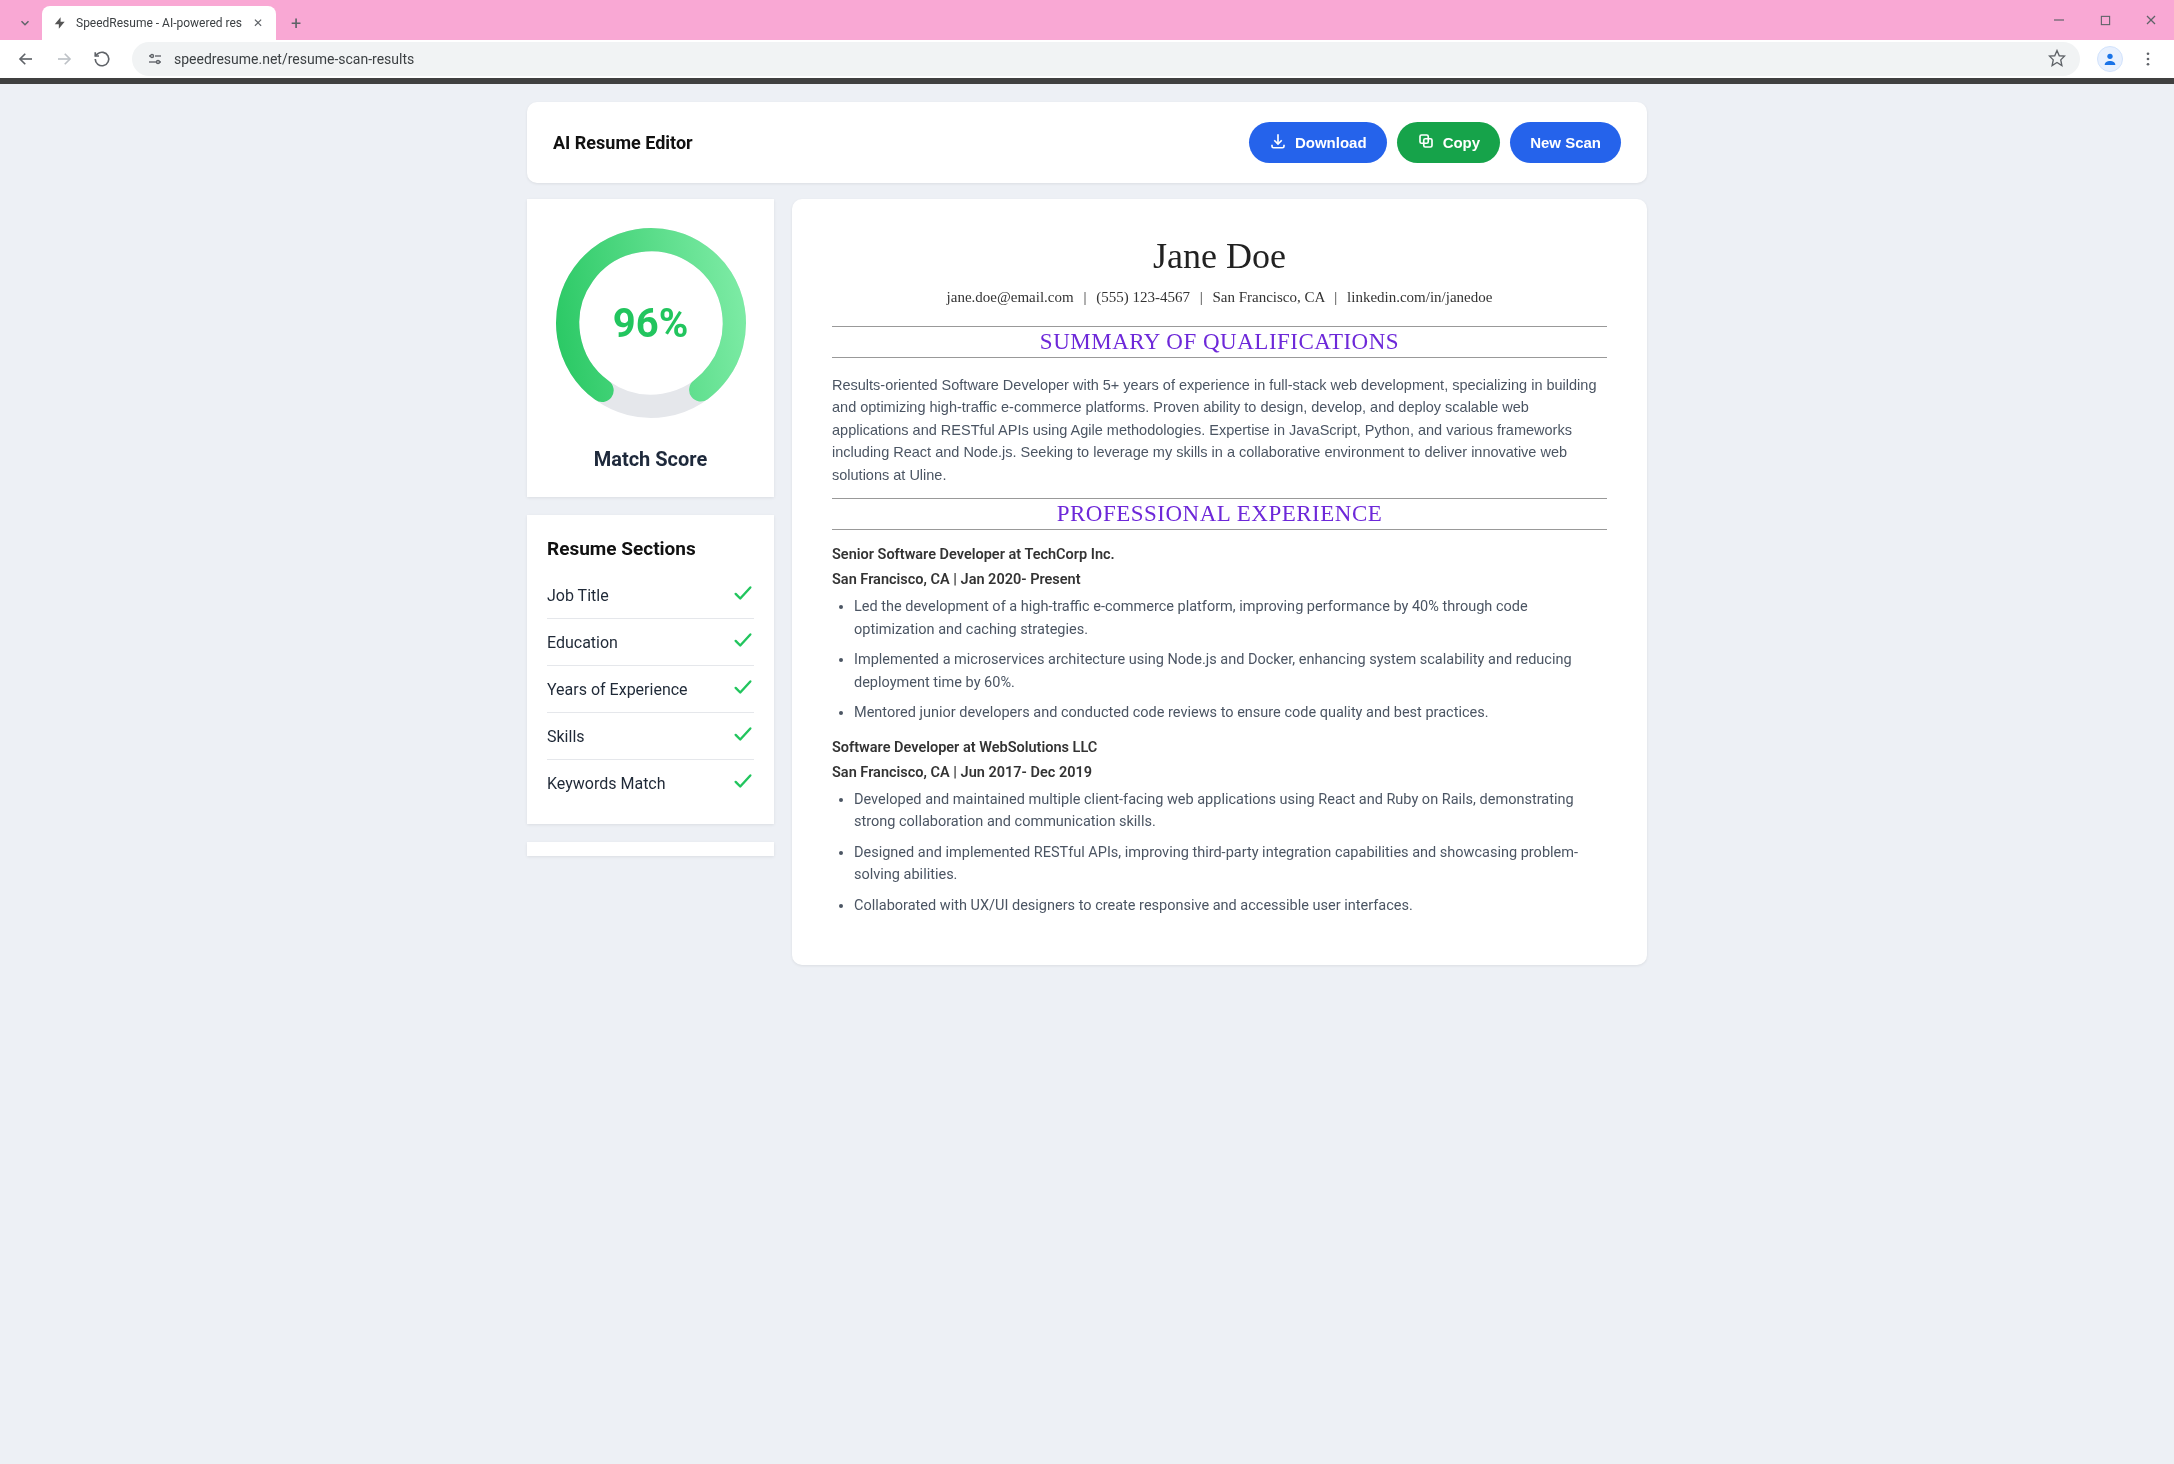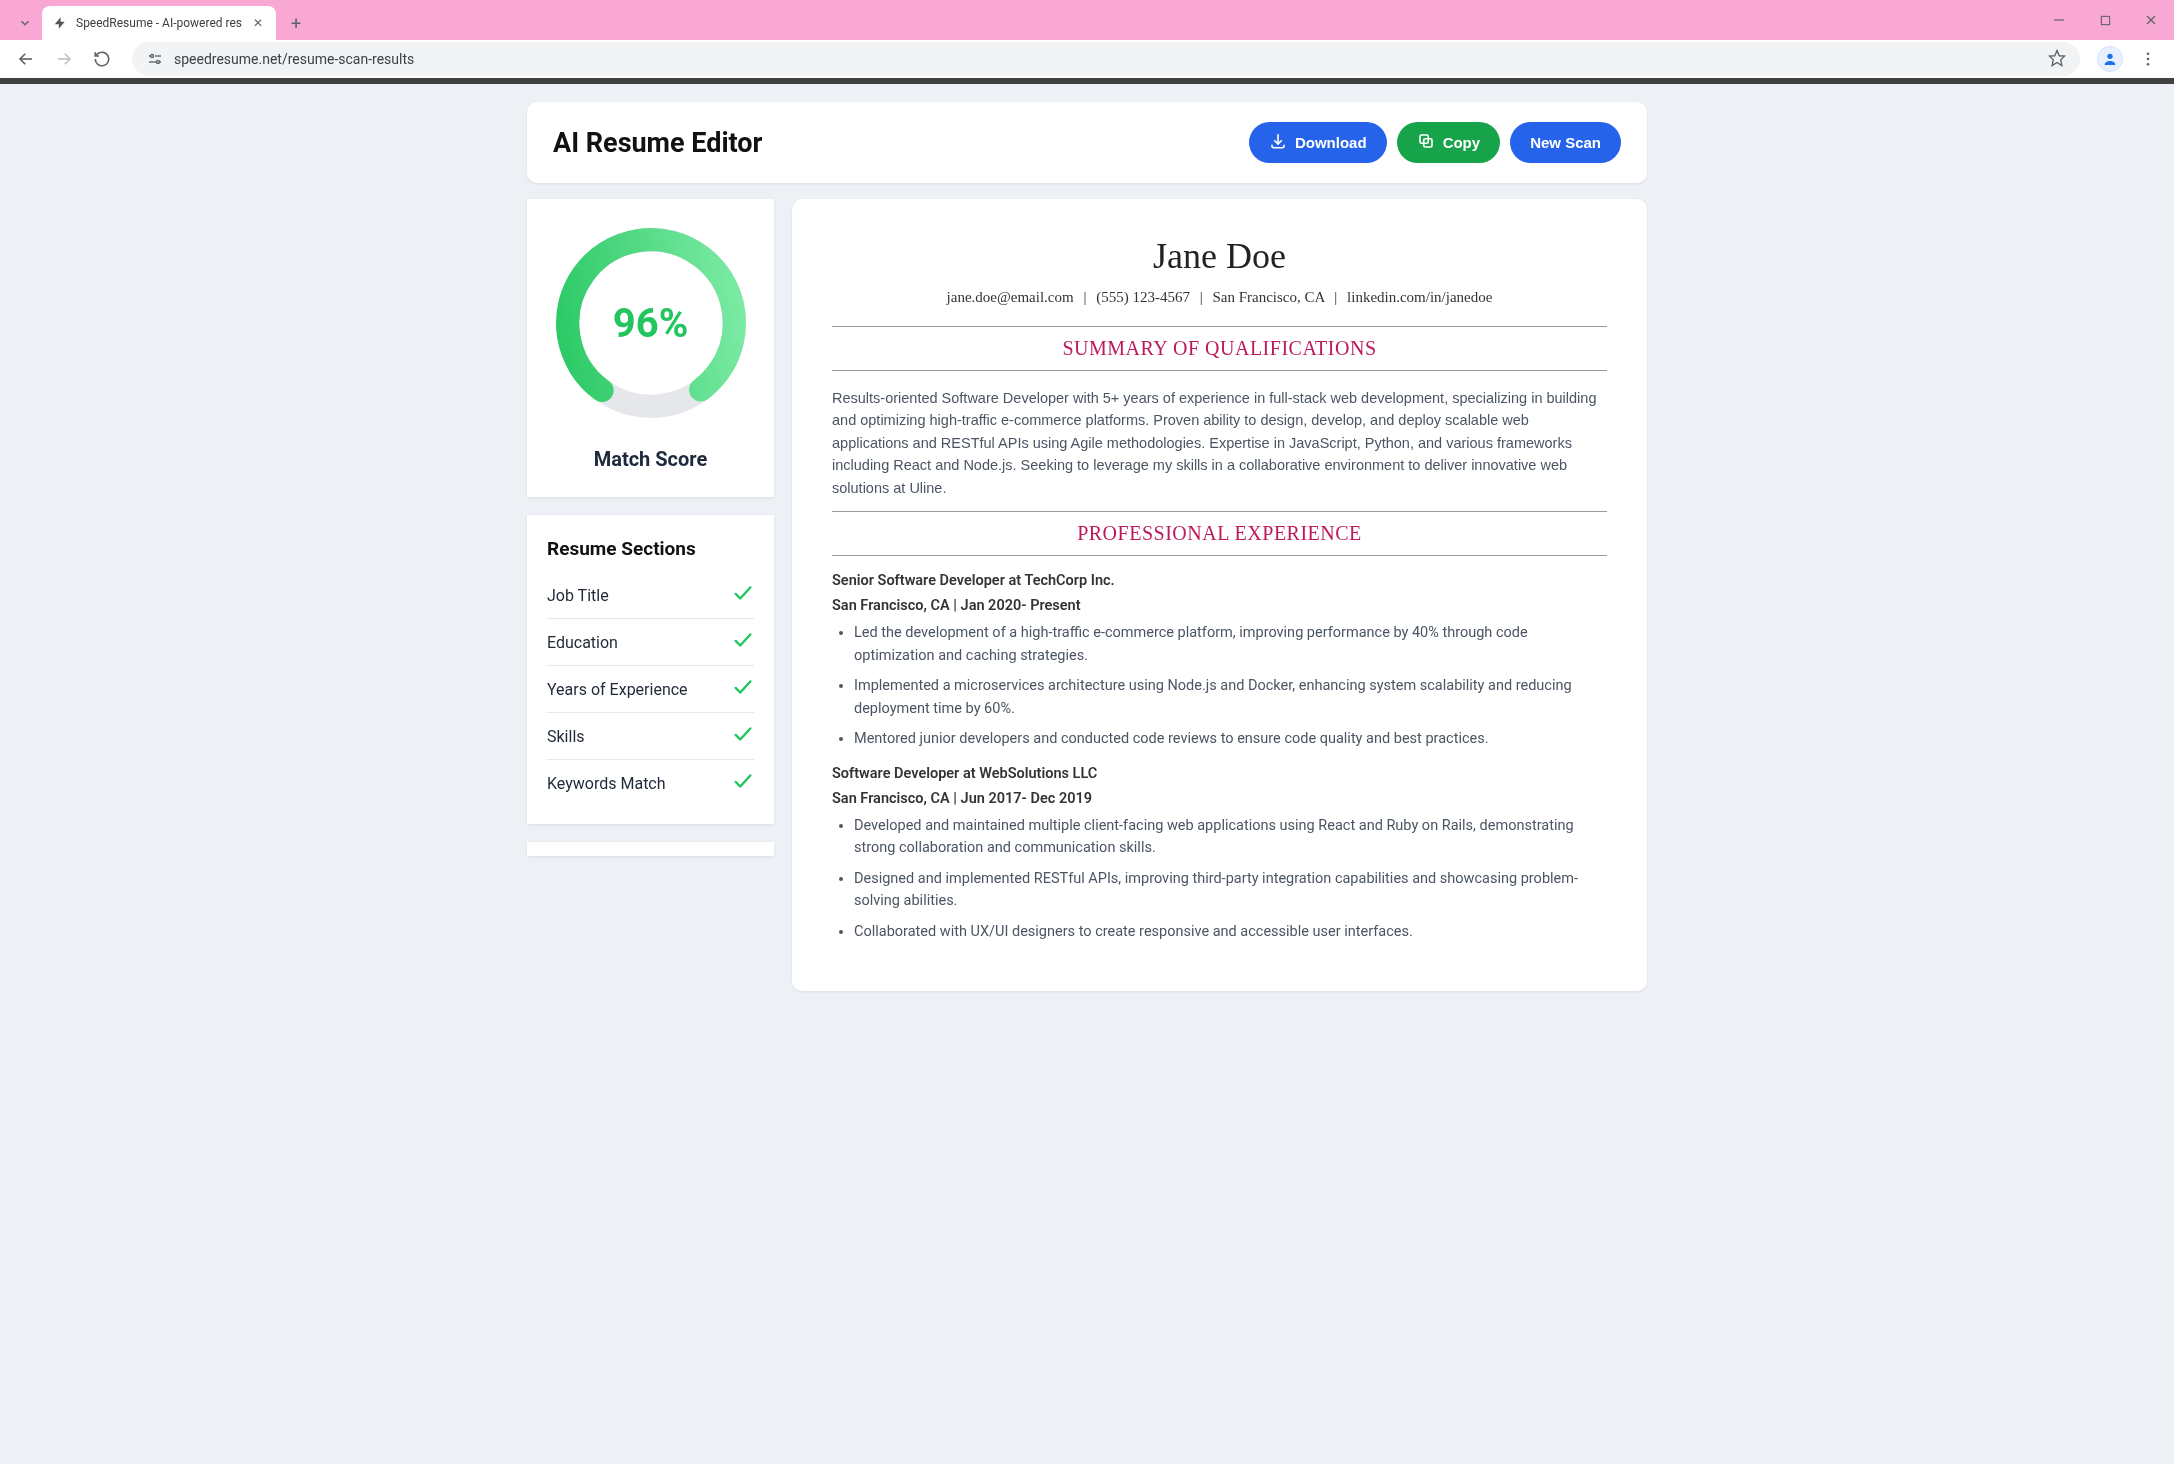--- a/index.html
+++ b/index.html
@@ -96,21 +96,21 @@
 
 .app-header {
   background: #fff;
   border-radius: 10px;
   box-shadow: 0 1px 3px rgba(0,0,0,0.08);
   display: flex;
   align-items: center;
   padding: 20px 26px;
   justify-content: space-between;
 }
-.app-title { font-size: 27px; font-weight: 700; color: #111; }
+.app-title { font-size: 18px; font-weight: 700; color: #111; }
 .actions { display: flex; gap: 10px; }
 .btn {
   display: inline-flex; align-items: center; gap: 8px;
   padding: 10px 20px; border-radius: 22px; border: none;
   font-size: 15px; font-weight: 600; cursor: pointer; color: #fff;
 }
 .btn-blue { background: #2563eb; }
 .btn-green { background: #16a34a; }
 .btn svg { width: 18px; height: 18px; }
 
@@ -153,23 +153,23 @@
   font-family: Garamond, Georgia, 'Times New Roman', serif;
   font-size: 36px; text-align: center; color:#222; margin-bottom: 12px;
 }
 .contact-line {
   font-family: Garamond, Georgia, 'Times New Roman', serif;
   text-align: center; font-size: 15px; color: #333; margin-bottom: 20px;
 }
 .sep { padding: 0 6px; }
 .section-heading {
   font-family: Garamond, Georgia, 'Times New Roman', serif;
-  font-size: 20px; text-align: center; letter-spacing: 0.5px;
+  font-size: 23px; text-align: center; letter-spacing: 0.5px;
   border-top: 1px solid #999; border-bottom: 1px solid #999;
-  padding: 10px 0; margin: 10px 0 16px; color:#be185d;
+  padding: 2px 0; margin: 10px 0 16px; color:#6d28d9;
 }
 .summary-text {
   font-family: 'Segoe UI', Arial, sans-serif;
   font-size: 14.5px; color: #4b5563; line-height: 1.55; margin-bottom: 12px;
 }
 .job-title-line { font-size: 14.5px; color:#333; font-weight:600; margin-top:14px;}
 .job-meta { font-size: 14.5px; color:#333; font-weight:600; margin-top: 8px; margin-bottom: 8px;}
 .bullets { list-style: disc; padding-left: 22px; }
 .bullets li { font-size: 14.5px; color:#4b5563; line-height:1.55; margin: 8px 0;}
 

